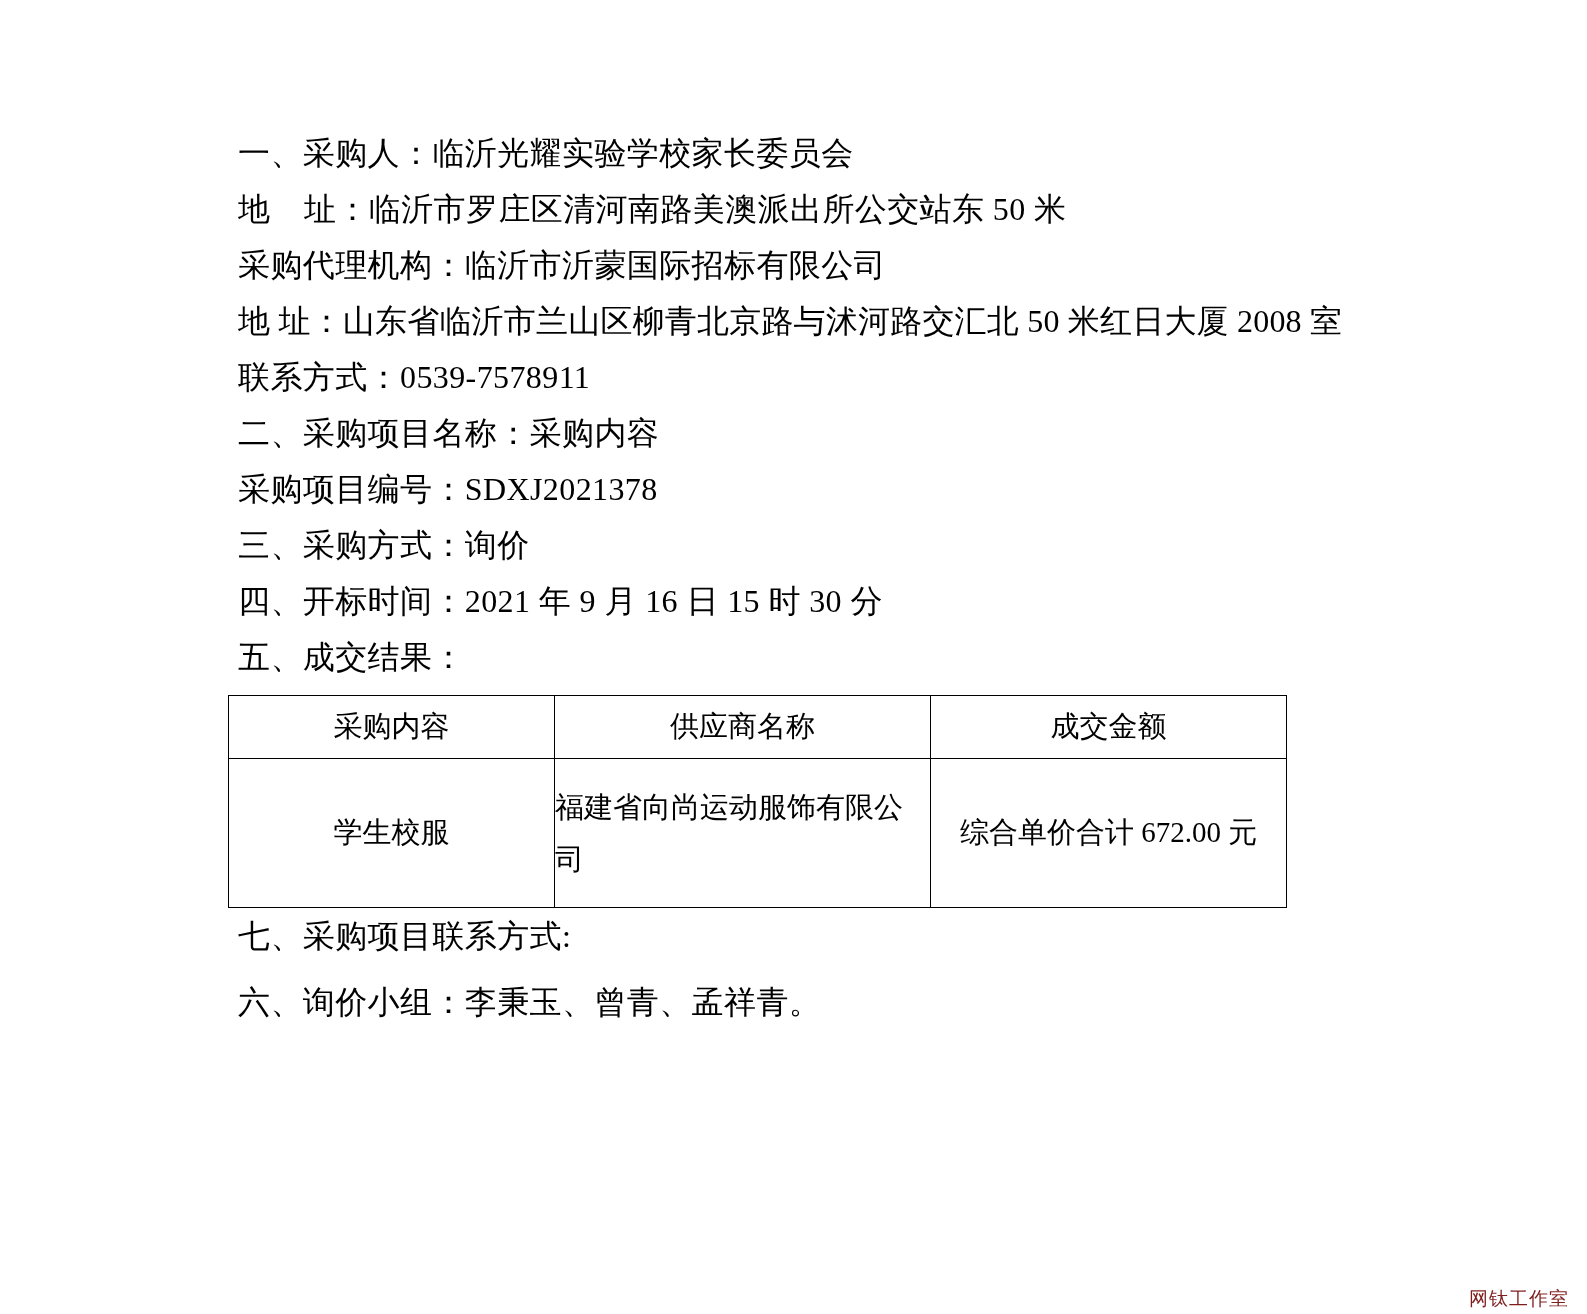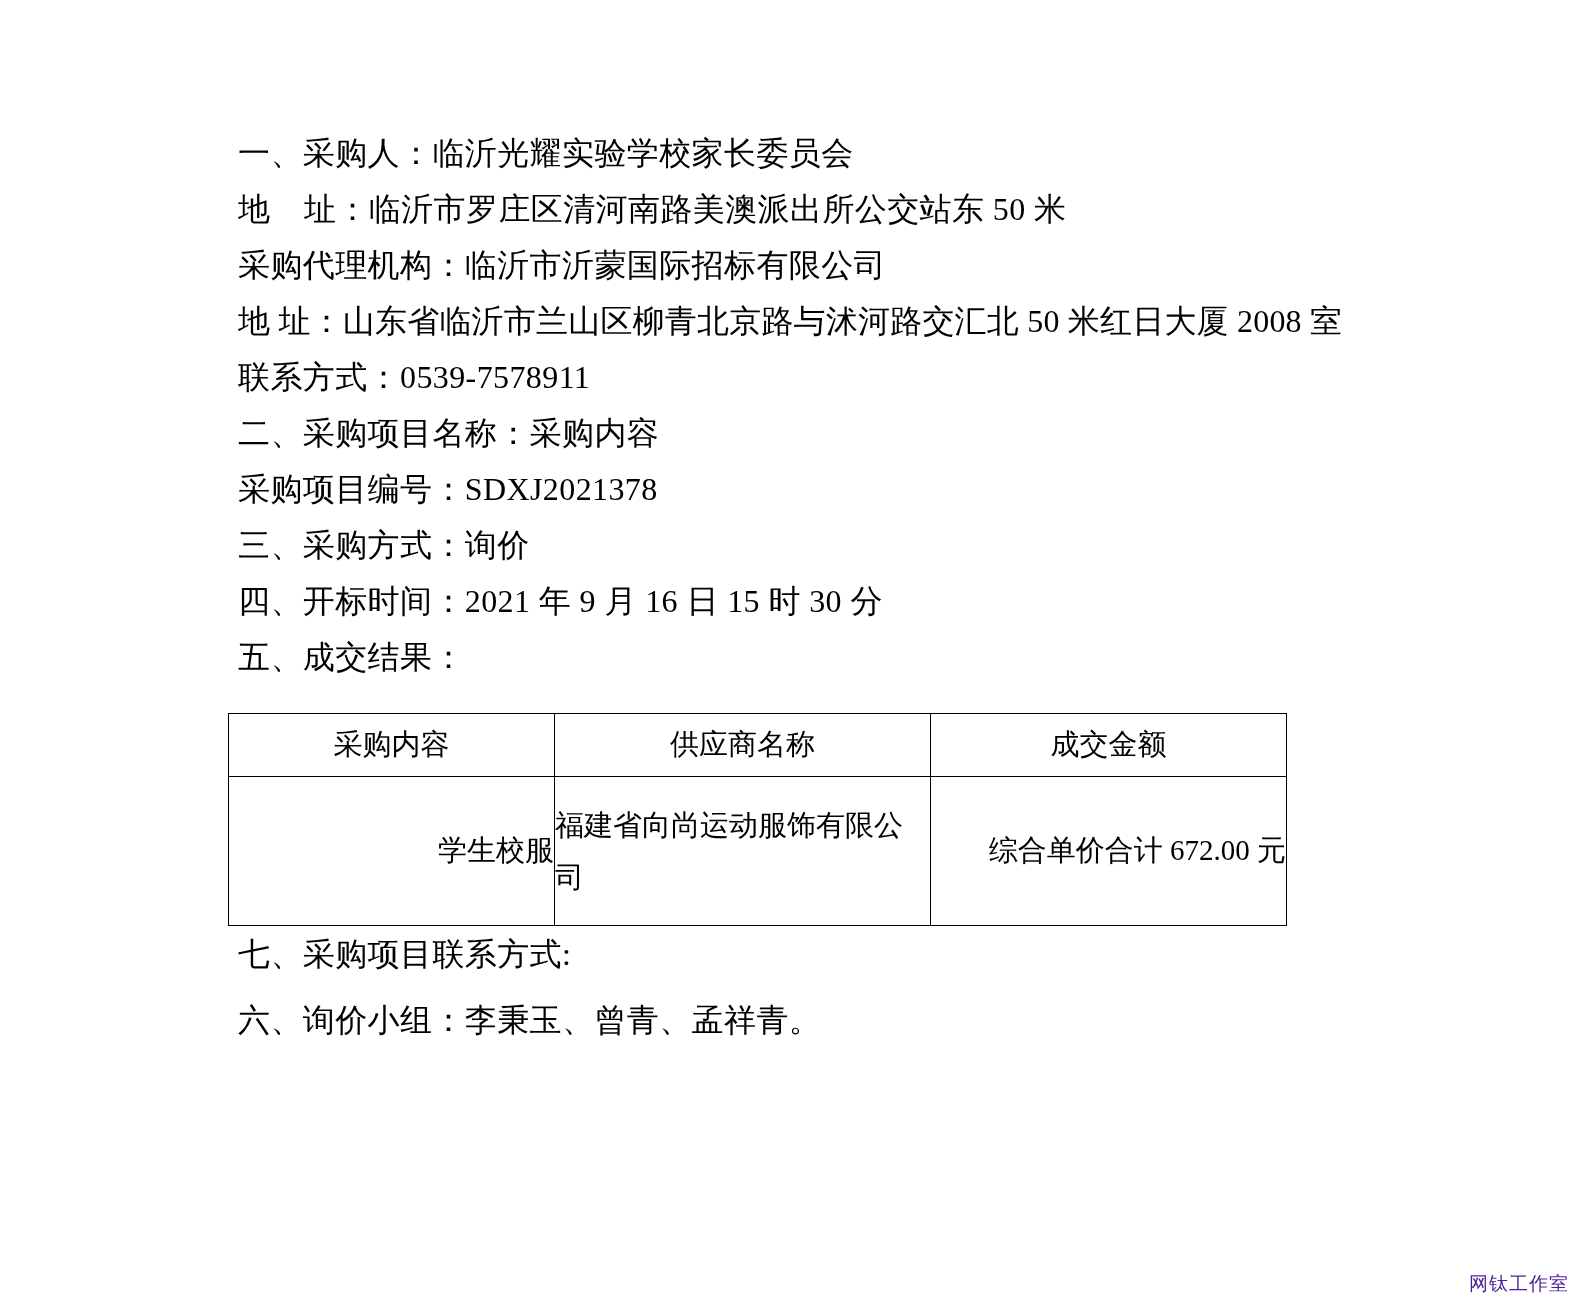--- a/index.html
+++ b/index.html
@@ -32,21 +32,21 @@
     font-size: 32px;
     line-height: 56px;
     white-space: pre;
     letter-spacing: 0.4px;
   }
   .line.wide {
     letter-spacing: 0.2px;
   }
   table.result {
     border-collapse: collapse;
-    margin-top: 28px;
+    margin-top: 10px;
     margin-left: -10px;
     width: 1055px;
     table-layout: fixed;
   }
   table.result td {
     border: 1.5px solid #000000;
     font-size: 29px;
     padding: 0;
     vertical-align: middle;
   }
@@ -54,37 +54,37 @@
     text-align: center;
     height: 62px;
   }
   .col1 { width: 325px; }
   .col2 { width: 375px; }
   .col3 { width: 355px; }
   .body-row td {
     height: 148px;
   }
   .cell-center {
-    text-align: right;
+    text-align: center;
     padding: 0 14px;
   }
   .cell-left {
     text-align: left;
     padding: 0 18px;
     line-height: 52px;
   }
   .after-table {
     margin-top: 10px;
   }
   .watermark {
     position: absolute;
     right: 18px;
-    bottom: 17px;
+    bottom: 2px;
     font-size: 19px;
-    color: #4c1d95;
+    color: #7f1d1d;
     font-family: "Liberation Sans", sans-serif;
     letter-spacing: 1px;
     text-align: right;
   }
 </style>
 </head>
 <body>
 
 <div class="page">
   <div class="content">

